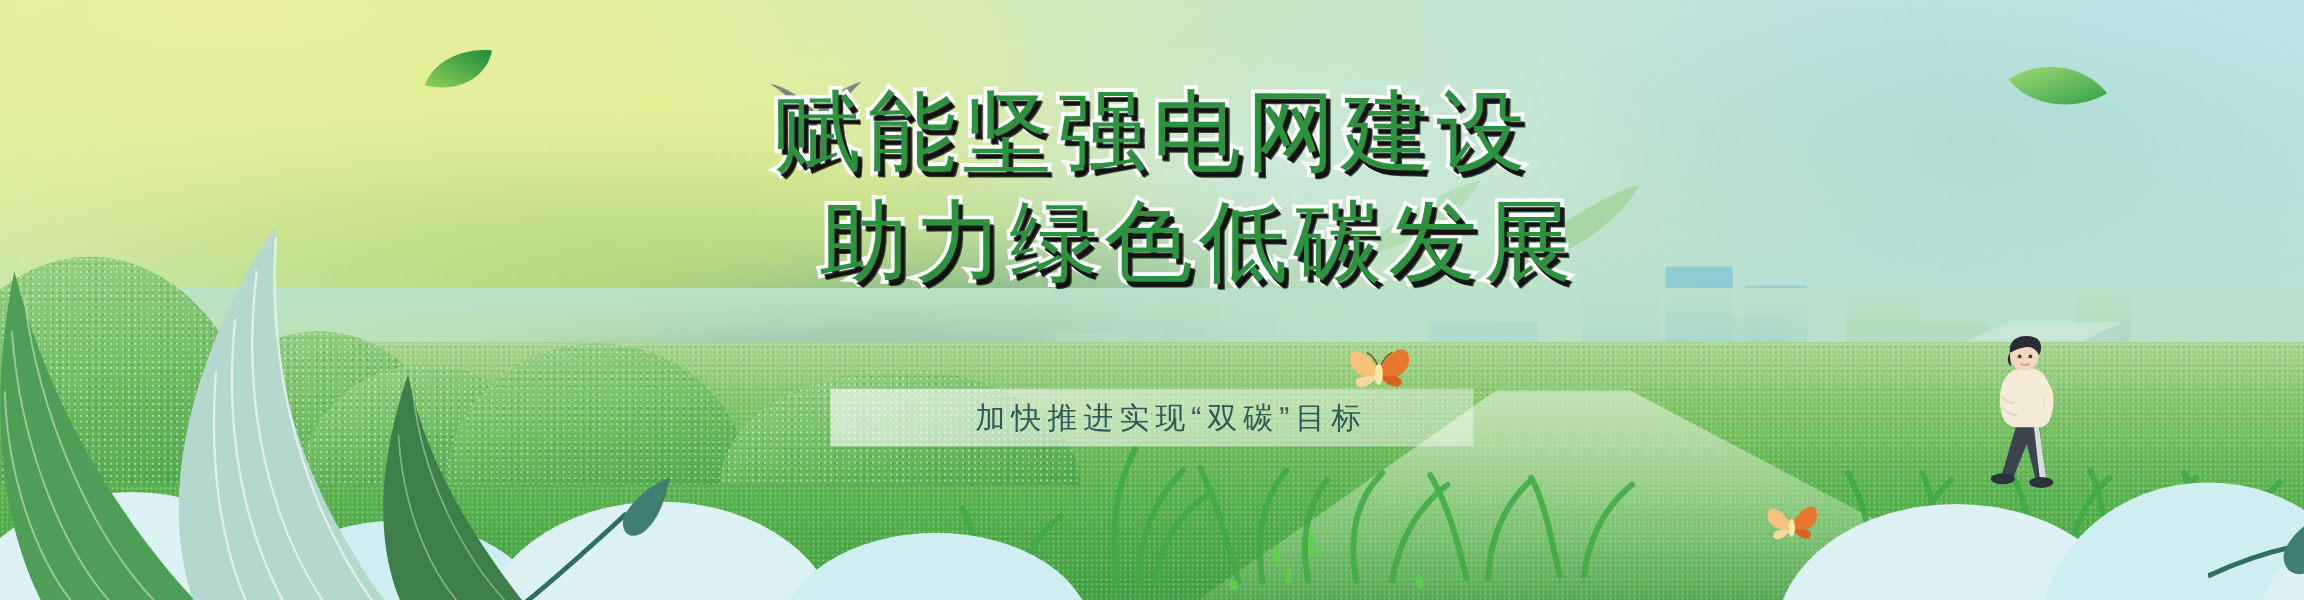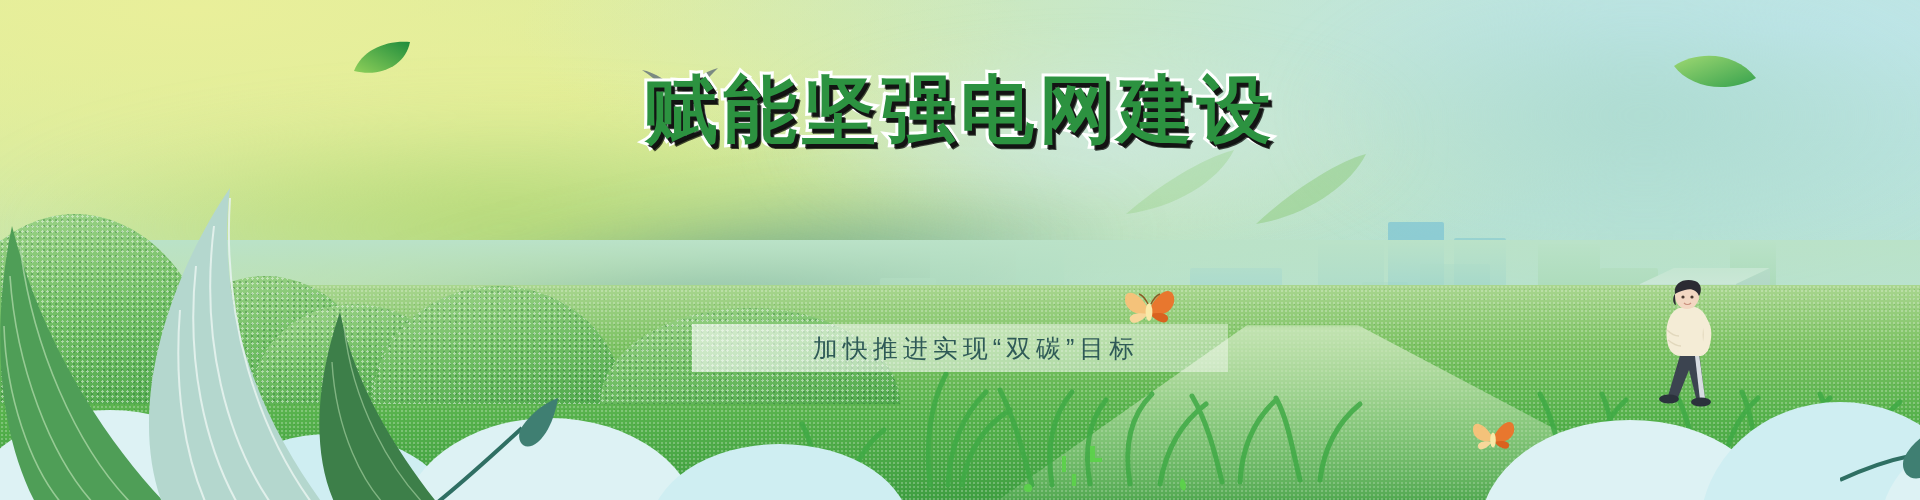--- a/index.html
+++ b/index.html
@@ -110,21 +110,21 @@
   .blades{position:absolute;bottom:0;left:0;width:100%;height:230px;}
 
   
   .headline{
     position:absolute;left:0;right:0;top:64px;
     text-align:center;
     pointer-events:none;
   }
   .title-line{
     font-family:"Liberation Sans","DejaVu Sans",sans-serif;
-    font-weight:bold;
+    font-weight:normal;
     font-size:74px;
     line-height:92px;
     letter-spacing:5px;
     color:#2c9240;
     -webkit-text-stroke:6px #ffffff;
     paint-order:stroke fill;
     text-shadow:
        4px 5px 0 rgba(0,0,0,.72),
        3px 4px 0 rgba(0,0,0,.72);
   }
@@ -384,19 +384,20 @@
     <ellipse cx="32" cy="18" rx="12" ry="13" fill="#f3d7c2"></ellipse>
     <path d="M20 16 C18 4 30 0 40 3 C47 5 47 14 44 18 C42 12 36 10 30 12 C25 13 22 15 20 16 Z" fill="#2b2b33"></path>
     <path d="M20 16 C17 20 18 26 21 27 C20 22 20 18 20 16 Z" fill="#2b2b33"></path>
     <circle cx="28" cy="19" r="1.6" fill="#4a3a30"></circle>
     <circle cx="37" cy="19" r="1.6" fill="#4a3a30"></circle>
     <path d="M29 25 C31 27 34 27 36 25" stroke="#c98f7d" stroke-width="1.2" fill="none"></path>
   </svg>
 
   <div class="headline">
     <div class="title-line l1">赋能坚强电网建设</div>
+    <div class="title-line l2">助力绿色低碳发展</div>
   </div>
 
   <div class="subwrap">
     <span class="subtitle">加快推进实现“双碳”目标</span>
   </div>
 
 </div>
 
 </body></html>

